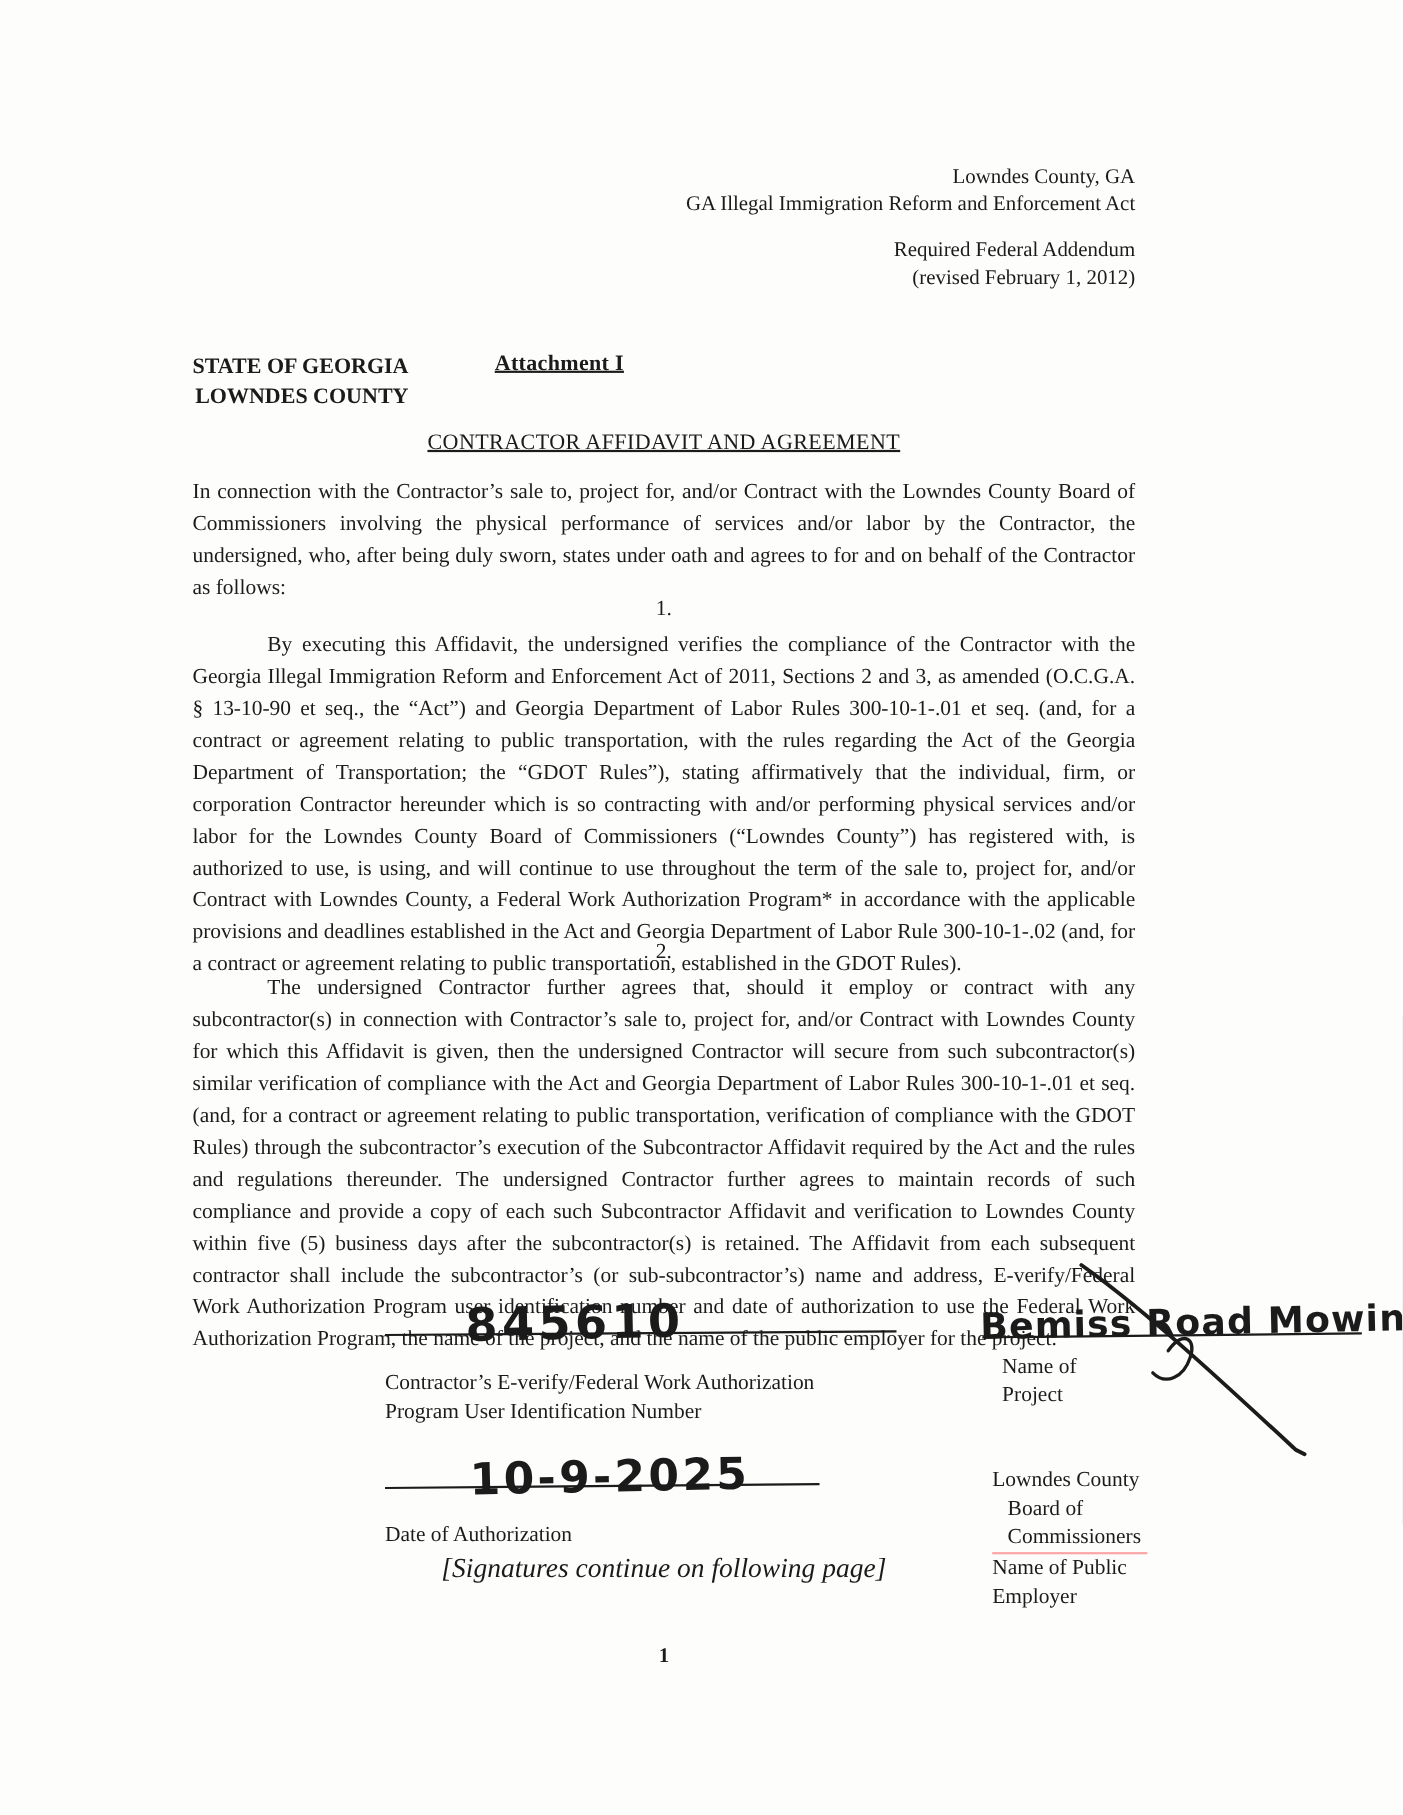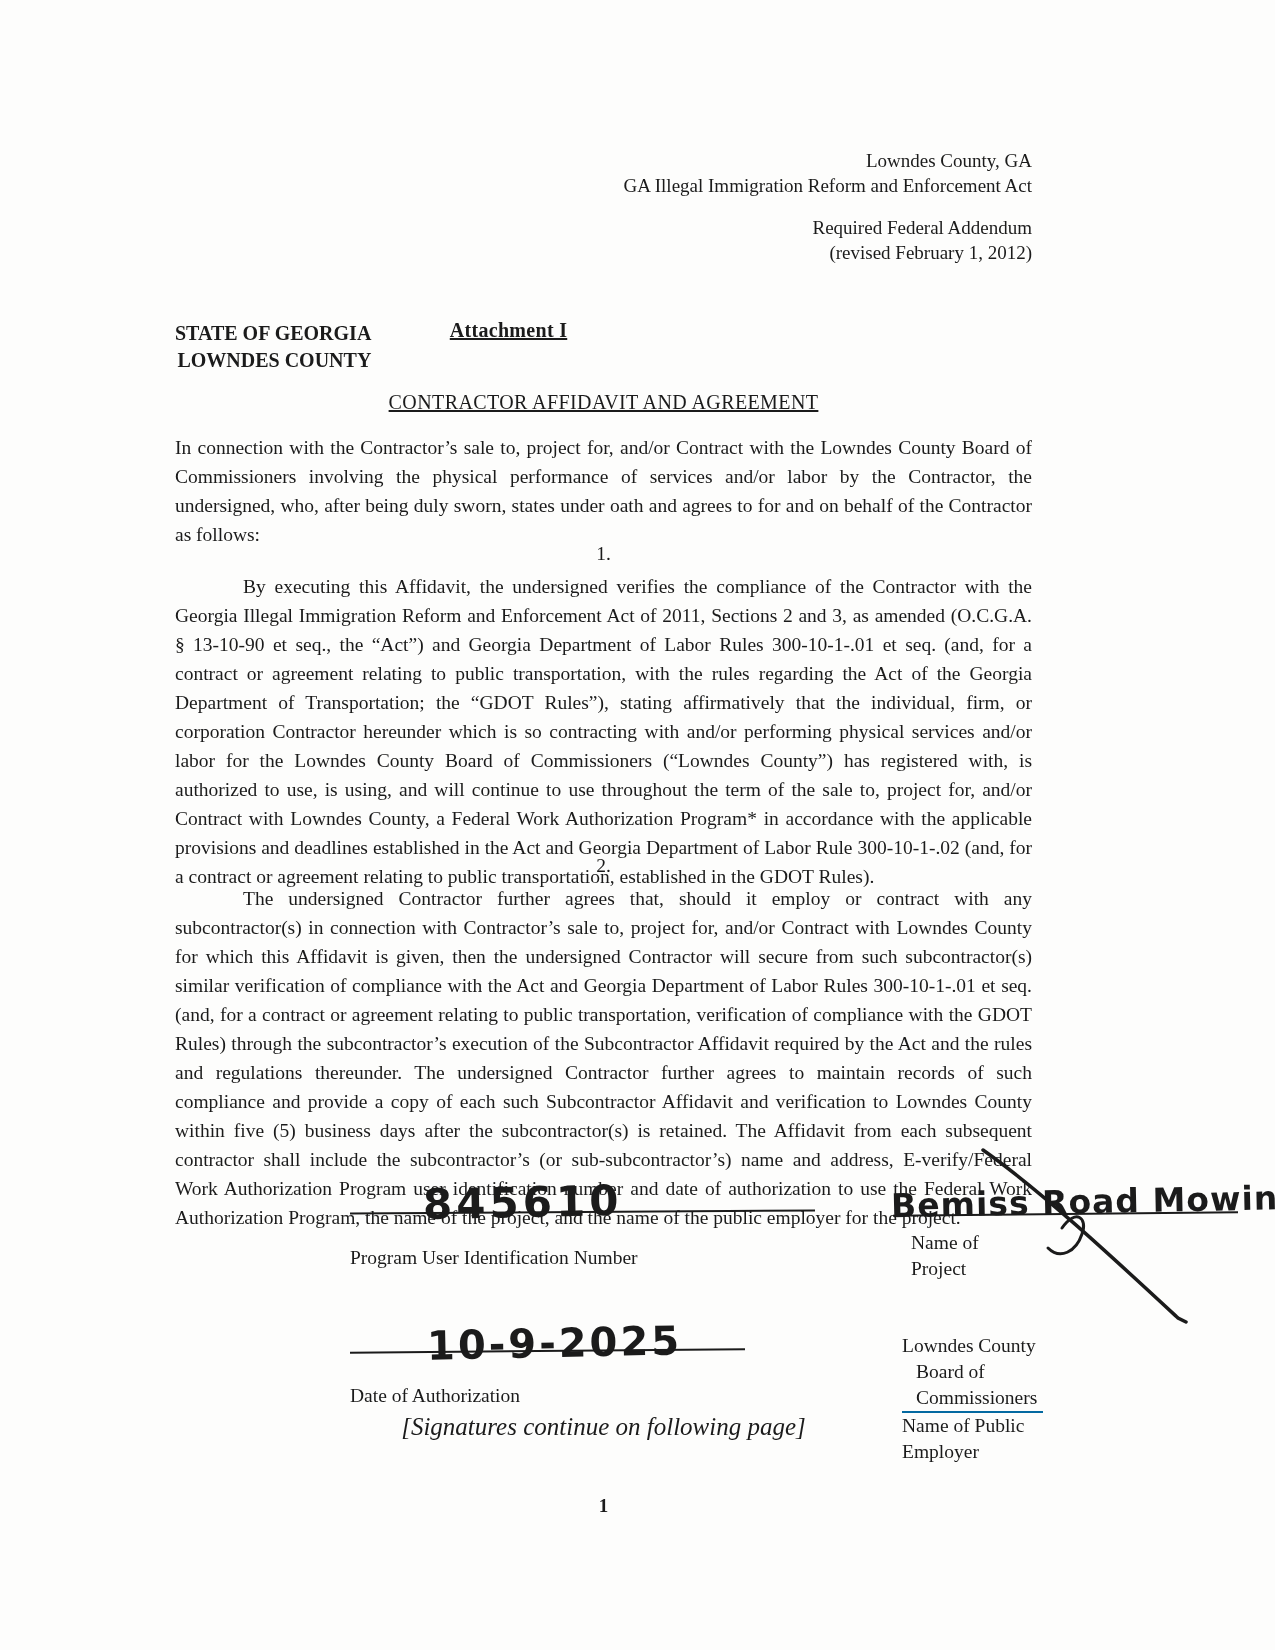--- a/index.html
+++ b/index.html
@@ -49,21 +49,21 @@
   .everify-hand{position:absolute;left:248px;top:1178px;font-size:42px;letter-spacing:4px;}
   .line-everify{left:175px;top:1211px;width:465px;transform:rotate(-.4deg);}
   .lab-everify{left:175px;top:1245px;}
   .date-hand{position:absolute;left:252px;top:1320px;font-size:40px;letter-spacing:3px;}
   .line-date{left:175px;top:1350px;width:395px;transform:rotate(-.5deg);}
   .lab-date{left:175px;top:1383px;}
   .project-hand{position:absolute;left:716px;top:1182px;font-size:33px;letter-spacing:1px;}
   .line-project{left:718px;top:1213px;width:345px;transform:rotate(-.6deg);}
   .lab-project{left:736px;top:1230px;}
   .employer{position:absolute;left:727px;top:1333px;font-size:19.5px;line-height:26px;}
-  .employer .ul{border-bottom:2px solid #0369a1;display:inline-block;padding:0 6px 0 14px;}
+  .employer .ul{border-bottom:2px solid #fca5a5;display:inline-block;padding:0 6px 0 14px;}
   .sig-note{
     position:absolute;left:0;width:857px;top:1413px;text-align:center;
     font-style:italic;font-size:25px;
   }
   .pg-num{position:absolute;left:0;width:857px;top:1495px;text-align:center;font-size:19px;font-weight:bold;}
   .pen-svg{position:absolute;left:0;top:0;pointer-events:none;}
 </style>
 </head>
 <body>
 
@@ -93,20 +93,21 @@
 
     <div class="sec-num n1">1.</div>
     <div class="para p-sec1 indent">By executing this Affidavit, the undersigned verifies the compliance of the Contractor with the Georgia Illegal Immigration Reform and Enforcement Act of 2011, Sections 2 and 3, as amended (O.C.G.A. § 13-10-90 et seq., the “Act”) and Georgia Department of Labor Rules 300-10-1-.01 et seq. (and, for a contract or agreement relating to public transportation, with the rules regarding the Act of the Georgia Department of Transportation; the “GDOT Rules”), stating affirmatively that the individual, firm, or corporation Contractor hereunder which is so contracting with and/or performing physical services and/or labor for the Lowndes County Board of Commissioners (“Lowndes County”) has registered with, is authorized to use, is using, and will continue to use throughout the term of the sale to, project for, and/or Contract with Lowndes County, a Federal Work Authorization Program* in accordance with the applicable provisions and deadlines established in the Act and Georgia Department of Labor Rule 300-10-1-.02 (and, for a contract or agreement relating to public transportation, established in the GDOT Rules).</div>
 
     <div class="sec-num n2">2.</div>
     <div class="para p-sec2 indent">The undersigned Contractor further agrees that, should it employ or contract with any subcontractor(s) in connection with Contractor’s sale to, project for, and/or Contract with Lowndes County for which this Affidavit is given, then the undersigned Contractor will secure from such subcontractor(s) similar verification of compliance with the Act and Georgia Department of Labor Rules 300-10-1-.01 et seq. (and, for a contract or agreement relating to public transportation, verification of compliance with the GDOT Rules) through the subcontractor’s execution of the Subcontractor Affidavit required by the Act and the rules and regulations thereunder.  The undersigned Contractor further agrees to maintain records of such compliance and provide a copy of each such Subcontractor Affidavit and verification to Lowndes County within five (5) business days after the subcontractor(s) is retained.  The Affidavit from each subsequent contractor shall include the subcontractor’s (or sub-subcontractor’s) name and address, E-verify/Federal Work Authorization Program user identification number and date of authorization to use the Federal Work Authorization Program, the name of the project, and the name of the public employer for the project.</div>
 
     <div class="hand everify-hand">845610</div>
     <div class="sig-line line-everify"></div>
     <div class="lab lab-everify">
+      <div>Contractor’s E-verify/Federal Work Authorization</div>
       <div>Program User Identification Number</div>
     </div>
 
     <div class="hand date-hand">10-9-2025</div>
     <div class="sig-line line-date"></div>
     <div class="lab lab-date">Date of Authorization</div>
 
     <div class="hand project-hand">Bemiss Road Mowing</div>
     <div class="sig-line line-project"></div>
     <div class="lab lab-project">Name of Project</div>

